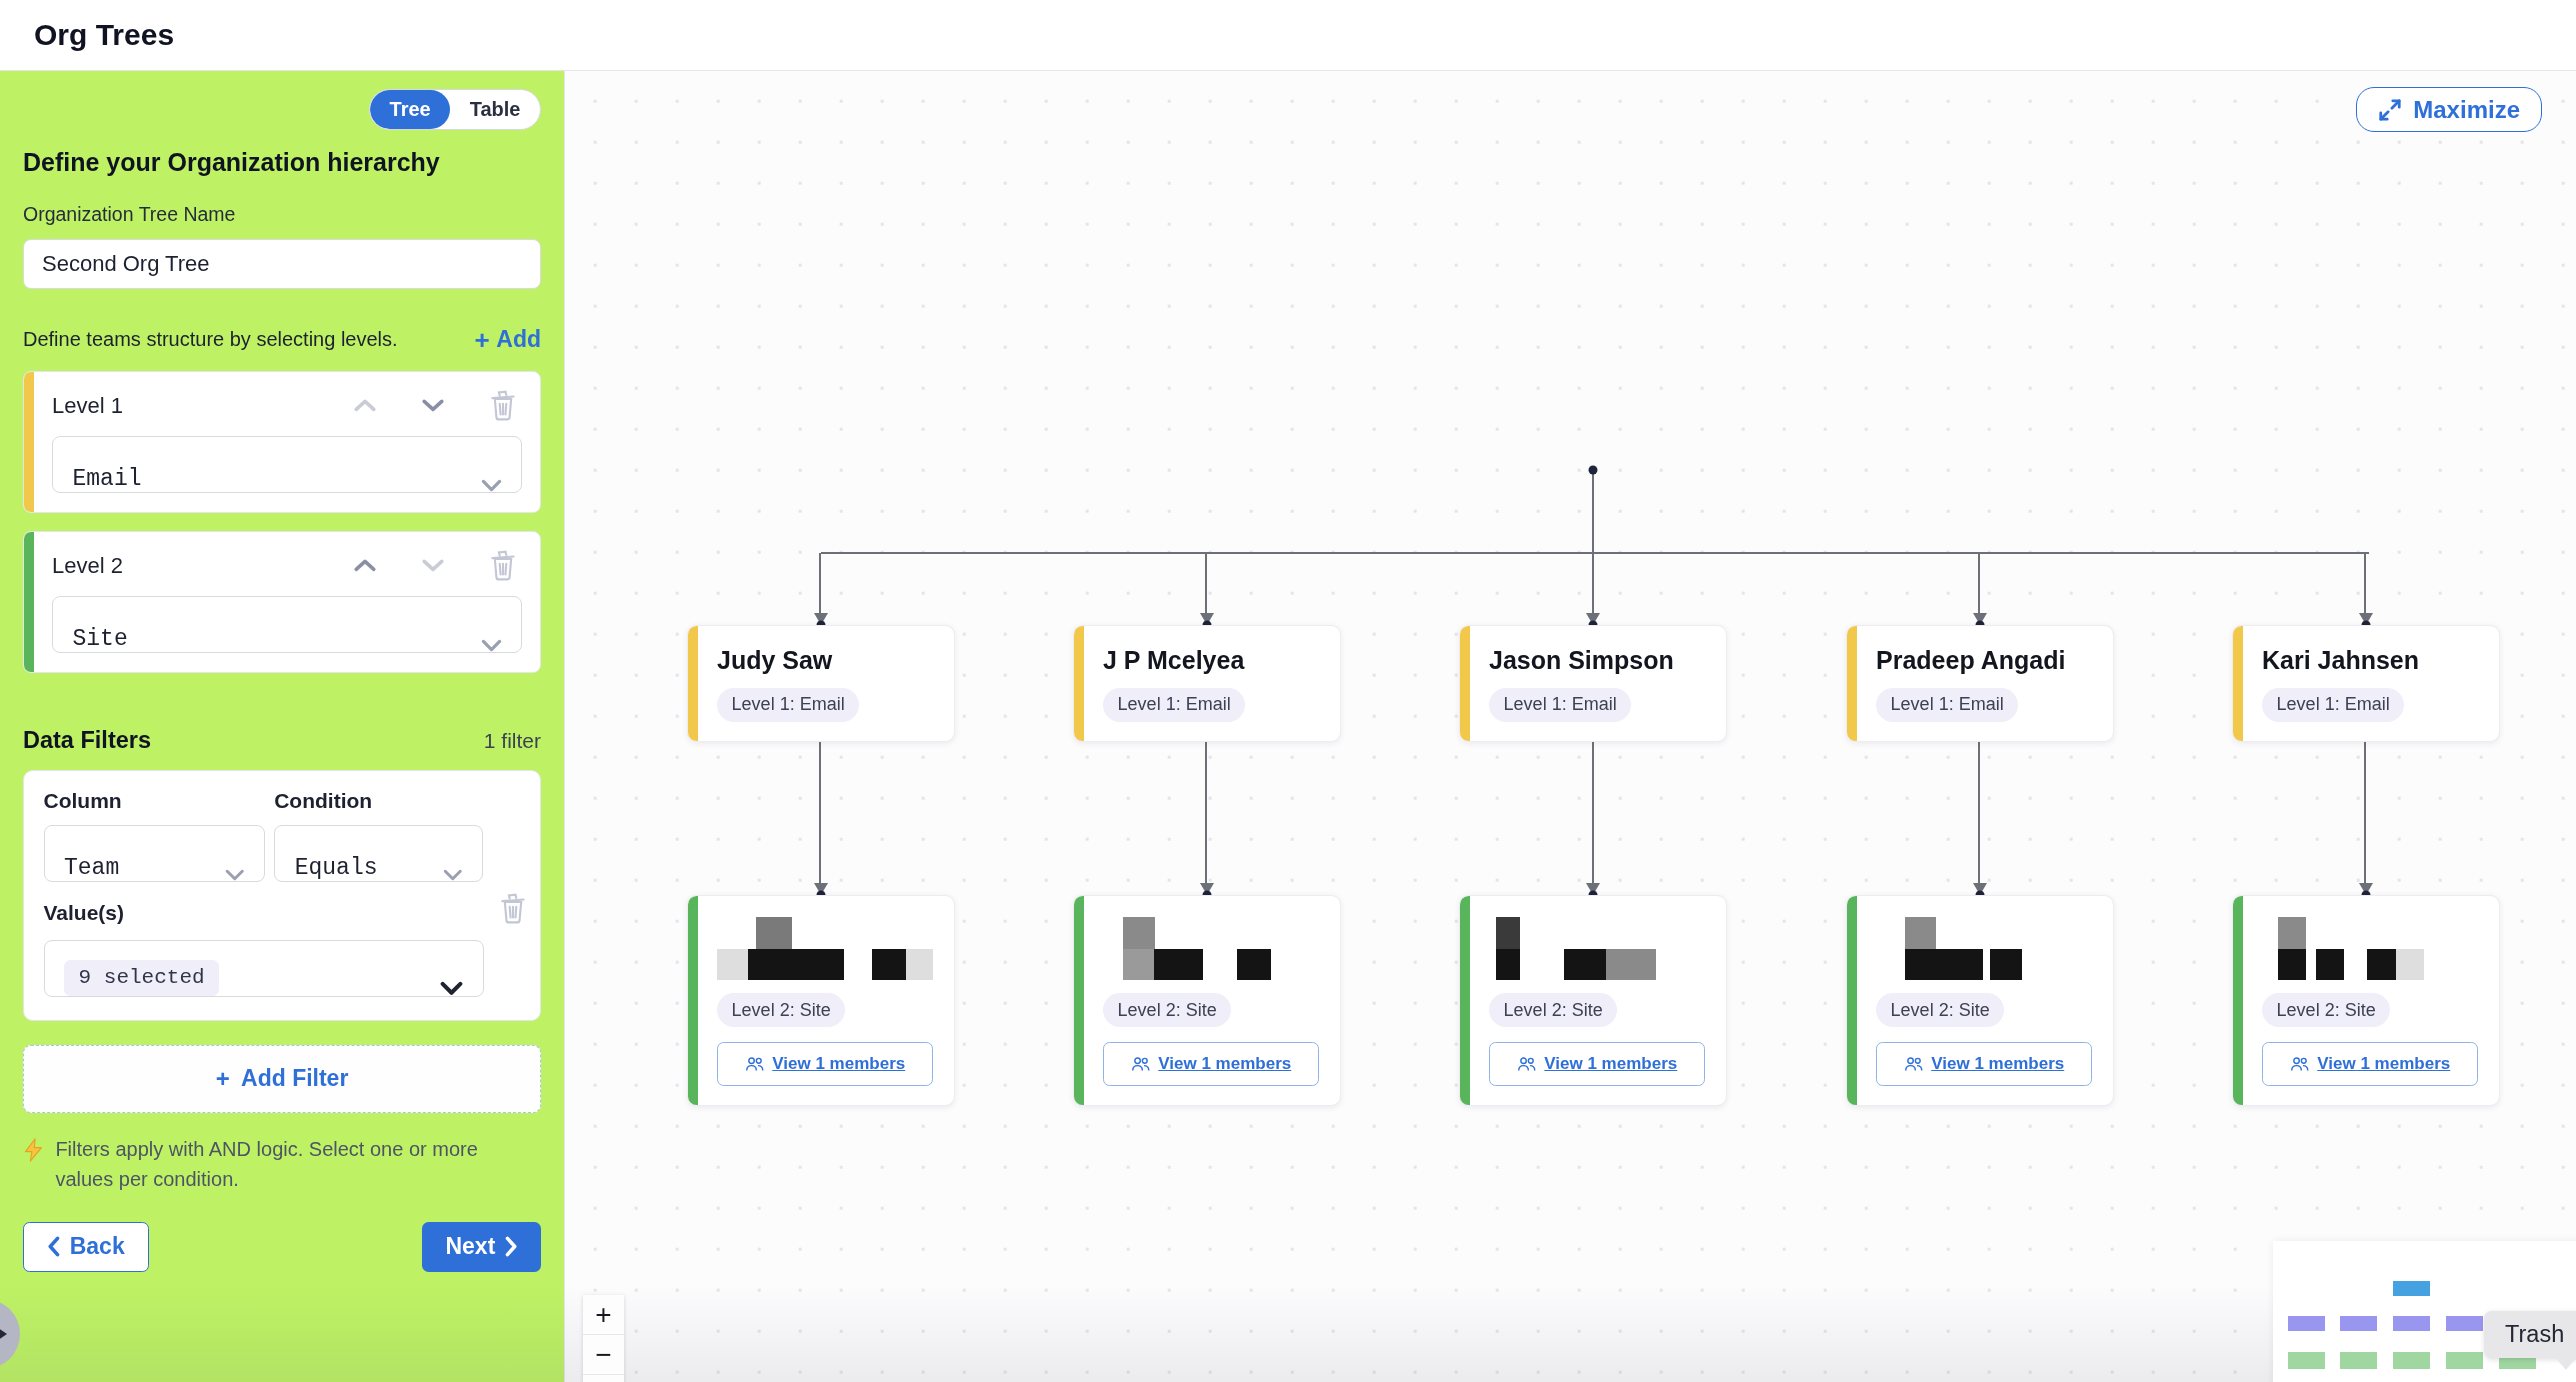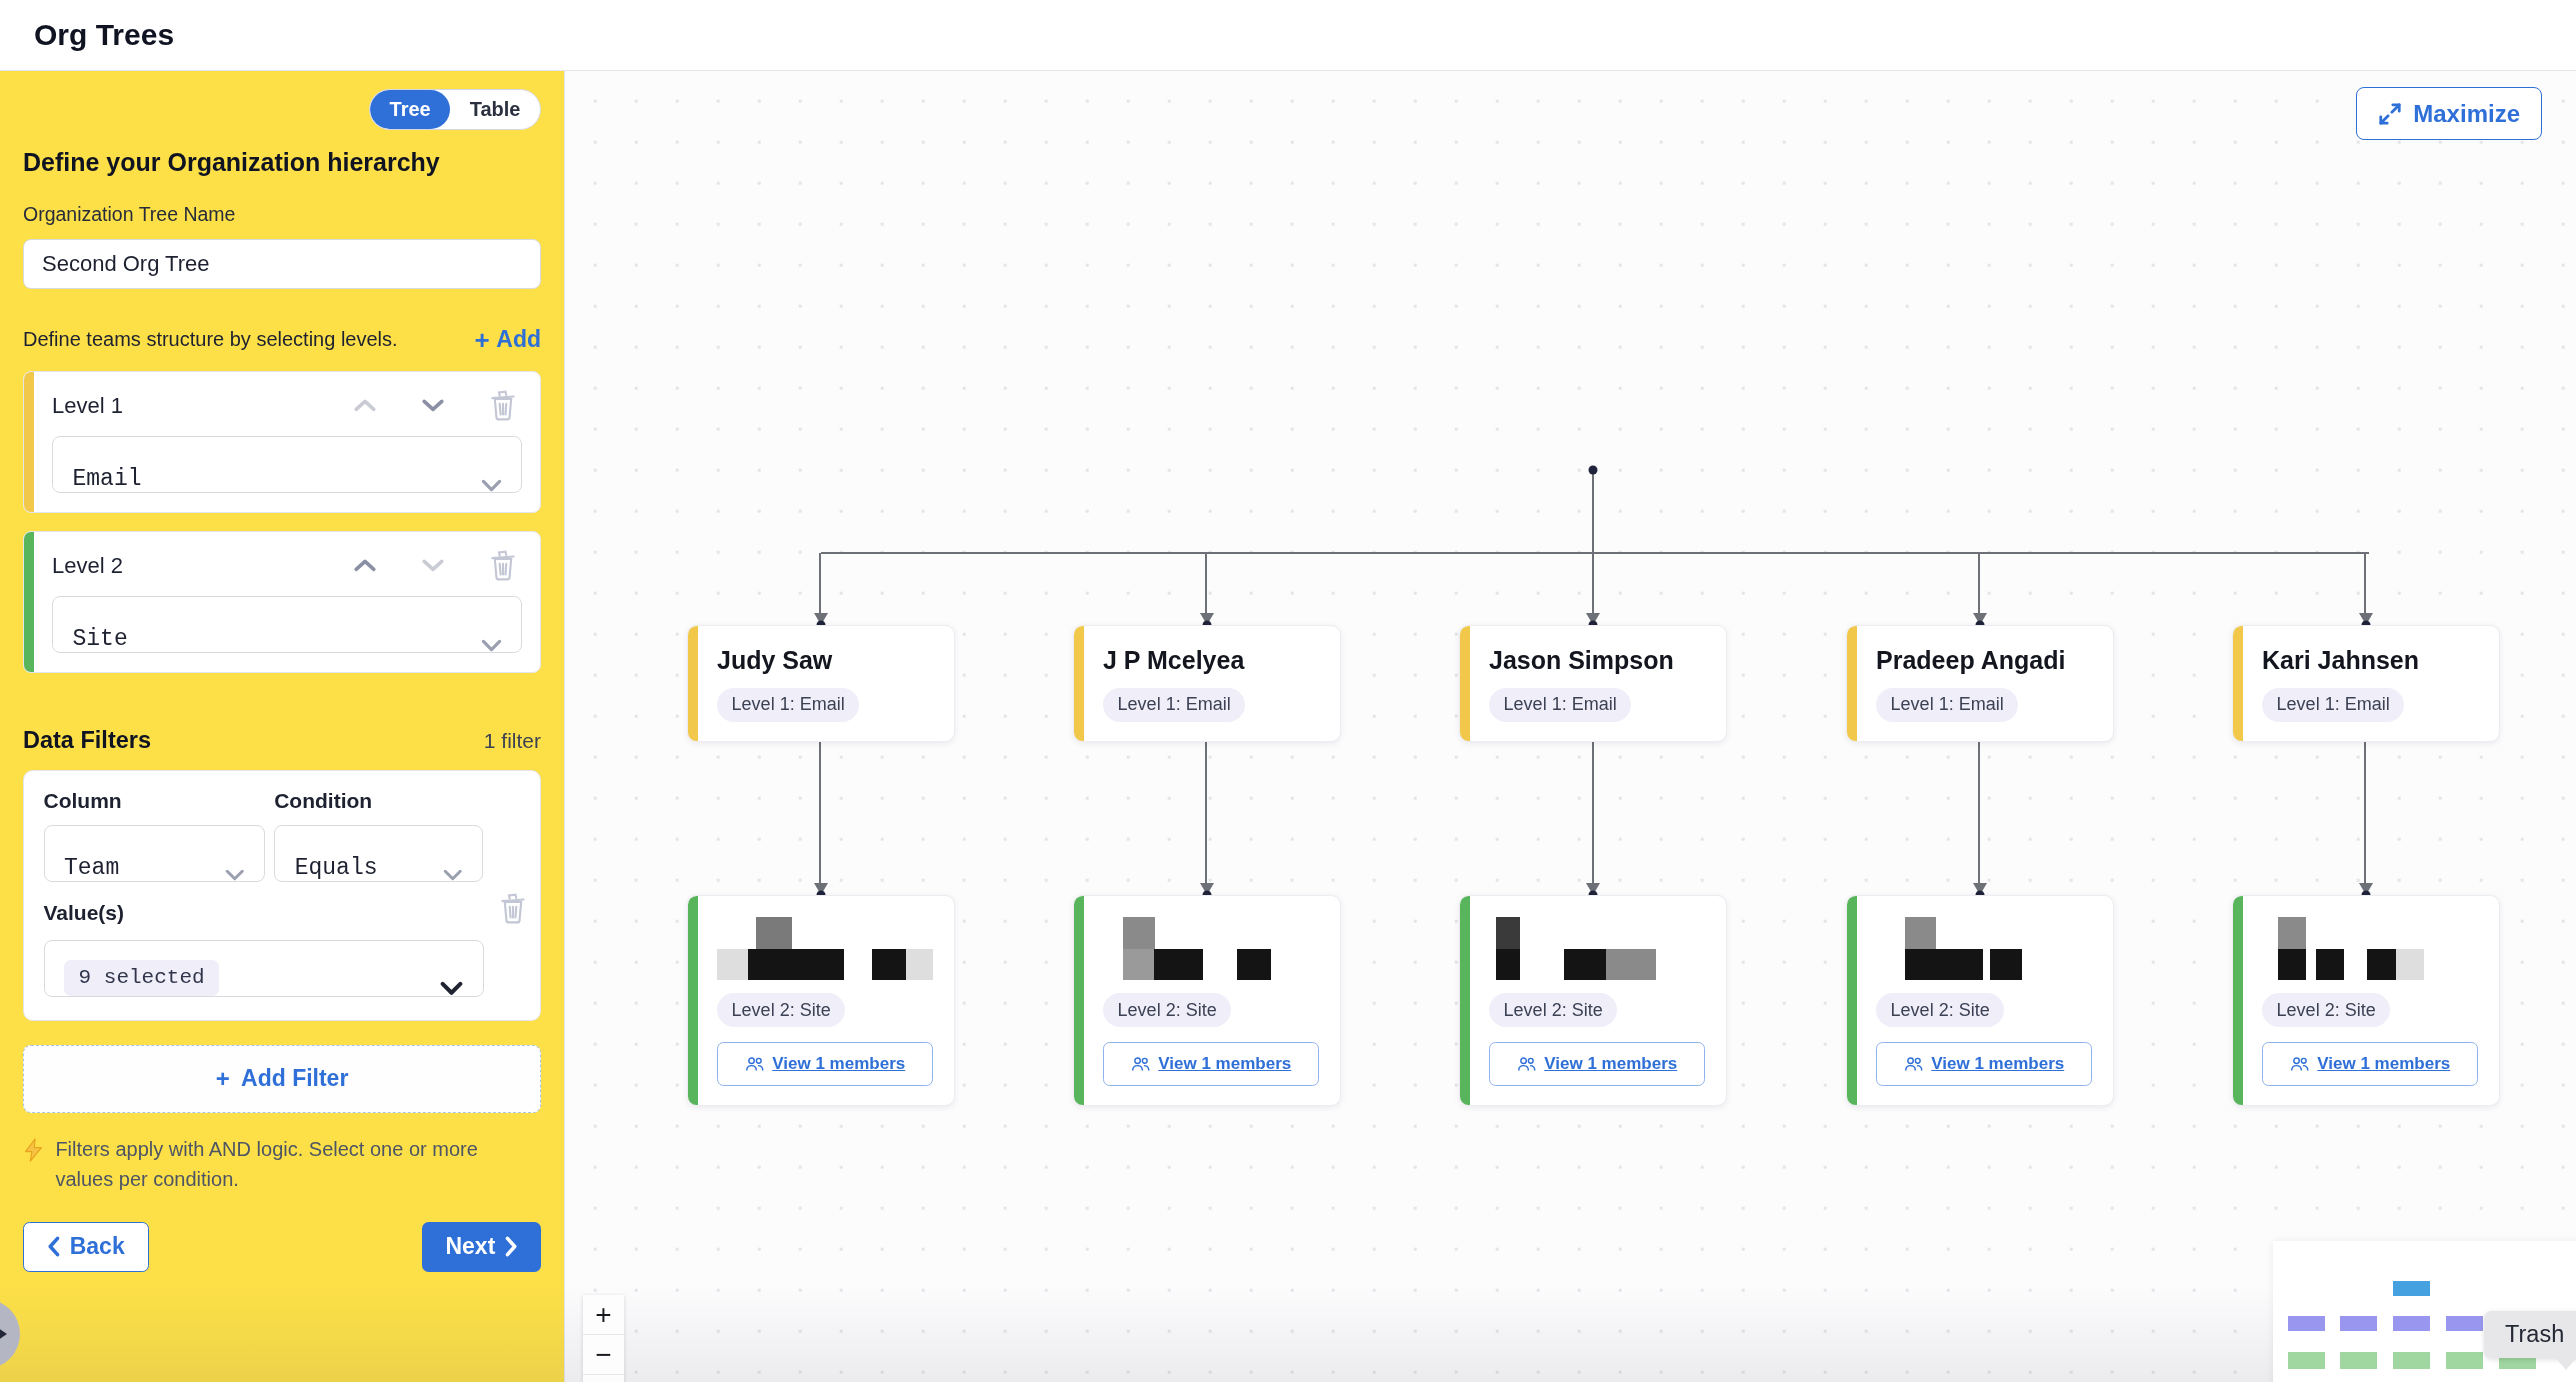--- a/index.html
+++ b/index.html
@@ -5,21 +5,21 @@
   * { box-sizing: border-box; margin: 0; padding: 0; }
   html,body { width:2576px; height:1382px; }
   body { font-family:"Liberation Sans", sans-serif; background:#fff; overflow:hidden; position:relative; color:#14161f; }
 
   
   .header { height:71px; background:#fff; border-bottom:0.8px solid #e4e6ea; display:flex; align-items:center; padding:16px 34px; }
   .header-title { font-size:30px; font-weight:700; color:#101322; }
 
   
   .main { position:absolute; top:71px; left:0; right:0; bottom:0; display:flex; }
-  .sidebar { width:565px; min-width:565px; background:#fde047; border-right:0.8px solid #e4e6ea; padding:18px 23px 0 23px; position:relative; }
+  .sidebar { width:565px; min-width:565px; background:#bef264; border-right:0.8px solid #e4e6ea; padding:18px 23px 0 23px; position:relative; }
   .canvas { position:relative; flex:1; background:#fcfcfd; overflow:hidden;
             background-image: radial-gradient(#e4e4e9 1.8px, transparent 1.8px);
             background-size:41px 41px; background-position:9.7px 9.7px; }
 
   
   .toggle-row { display:flex; justify-content:flex-end; }
   .seg-toggle { display:flex; align-items:center; background:#fff; border:0.8px solid #d6d8de; border-radius:811px; overflow:hidden; }
   .seg { font-size:20px; font-weight:700; padding:8px 19.5px; color:#2b3040; cursor:pointer; border-radius:811px; }
   .seg.active { background:#2e6fd8; color:#fff; }
 
@@ -59,21 +59,21 @@
   .add-filter-btn .plus { font-size:24px; font-weight:700; }
 
   .note { margin-top:21px; display:flex; gap:11.4px; font-size:20px; line-height:30px; color:#4d5565; padding-right:24px; }
   .note svg { flex:none; margin-top:4px; }
 
   .footer-row { display:flex; justify-content:space-between; margin-top:28px; }
   .back-btn { display:flex; align-items:center; gap:9.7px; height:50px; padding:0 23px; background:#fff; border:1.6px solid #2e6fd8; border-radius:6.5px; color:#2e6fd8; font-size:23px; font-weight:700; cursor:pointer; font-family:inherit; }
   .next-btn { display:flex; align-items:center; gap:9.7px; height:50px; padding:0 23px; background:#2e6fd8; border:none; border-radius:6.5px; color:#fff; font-size:23px; font-weight:700; cursor:pointer; font-family:inherit; }
 
   
-  .maximize-btn { position:absolute; top:16px; right:34px; display:flex; align-items:center; gap:11.4px; height:53px; padding:0 21px; background:#fff; border:1.6px solid #2e6fd8; border-radius:8px; color:#2e6fd8; font-size:24px; font-weight:700; cursor:pointer; font-family:inherit; z-index:6; }
+  .maximize-btn { position:absolute; top:16px; right:34px; display:flex; align-items:center; gap:11.4px; height:45px; padding:0 21px; background:#fff; border:1.6px solid #2e6fd8; border-radius:18px; color:#2e6fd8; font-size:24px; font-weight:700; cursor:pointer; font-family:inherit; z-index:6; }
 
   .node { position:absolute; width:268px; background:#fff; border:0.8px solid #ececf1; border-radius:9.7px; box-shadow:0 1.6px 6.5px rgba(20,20,50,.07); padding:19.5px 21px 19.5px 29px; overflow:hidden; }
   .node::before { content:""; position:absolute; left:0; top:0; bottom:0; width:9.7px; background:var(--ac,#ccc); }
   .node-title { font-size:25px; font-weight:700; color:#14161f; white-space:nowrap; }
   .badge { display:inline-block; background:#efeef9; color:#3c4154; font-size:18px; border-radius:811px; padding:6.5px 14.6px; margin-top:13px; }
 
   .redact { margin-top:1.6px; }
   .redact .r1 { display:flex; }
   .redact .r2 { display:flex; margin-top:0; }
   .rb { height:31px; }

